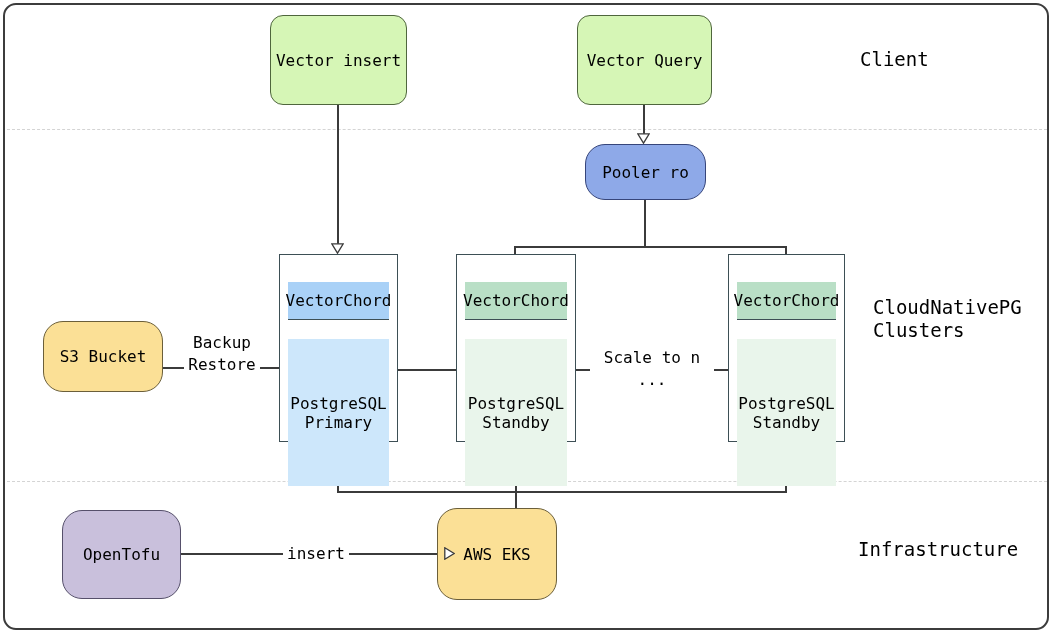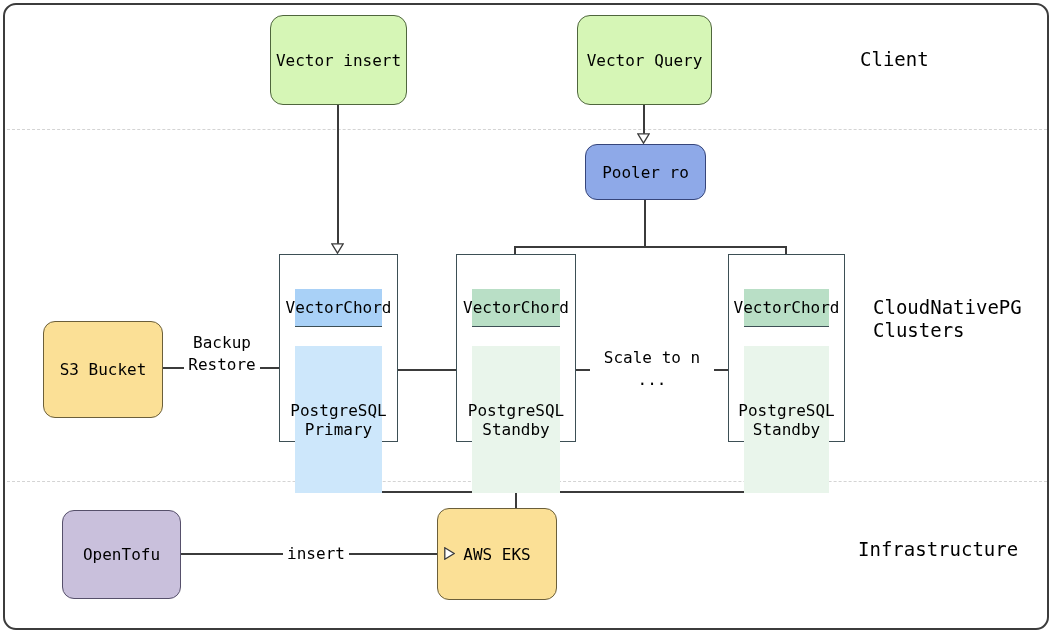--- a/index.html
+++ b/index.html
@@ -11,26 +11,26 @@
     position:absolute;left:3px;top:3px;width:1046px;height:627px;
     border:2px solid #3c3c3c;border-radius:13px;background:#fff;box-sizing:border-box;
   }
   .divider{position:absolute;left:7px;width:1040px;height:0;border-top:1px dashed #d4d4d4;}
   .section-label{position:absolute;font-size:19px;line-height:23px;white-space:pre-line;}
   .vline{position:absolute;width:1.6px;background:#3b3b3b;}
   .hline{position:absolute;height:1.6px;background:#3b3b3b;}
   .arrowhead{position:absolute;line-height:0;}
   .node{position:absolute;box-sizing:border-box;display:flex;align-items:center;justify-content:center;
         font-size:16px;text-align:center;white-space:pre-line;}
-  .rounded{border-radius:12px;}
+  .rounded{border-radius:20px;}
   .client-node{background:#d6f6b6;border:1.6px solid #4f663d;border-radius:13px;}
   .pooler-node{background:#8ea9e8;border:1.6px solid #36457a;}
   .storage-node{background:#fbe096;border:1.6px solid #6b5f3a;}
   .tofu-node{background:#c9c0dc;border:1.6px solid #56506b;}
-  .cluster{display:block;border:1.6px solid #3d4f55;padding:15px;}
+  .cluster{display:block;border:1.6px solid #3d4f55;padding:8px;}
   .cluster-header{height:38px;display:flex;align-items:center;justify-content:center;
                   border-bottom:1.6px solid #3d4f55;box-sizing:border-box;}
   .cluster-body{display:flex;align-items:center;justify-content:center;text-align:center;
                 white-space:pre-line;box-sizing:border-box;}
   .primary .cluster-header{background:#a9d1f7;}
   .primary .cluster-body{background:#cde7fb;height:147px;}
   .standby .cluster-header{background:#b9dfc6;}
   .standby .cluster-body{background:#e9f5eb;height:147px;}
   .edge-label{position:absolute;background:#fff;font-size:16px;line-height:22px;
               text-align:center;white-space:pre-line;z-index:5;}
@@ -125,21 +125,21 @@
   <div class="node cluster standby" style="left:728px;top:254px;width:117px;height:188px">
     <div class="cluster-header">
       <span>VectorChord</span>
     </div>
     <div class="cluster-body">
       <span>PostgreSQL
 Standby</span>
     </div>
   </div>
 
-  <div class="node storage-node rounded" style="left:43px;top:321px;width:120px;height:97px">
+  <div class="node storage-node rounded" style="left:43px;top:321px;width:120px;height:71px">
     <span>S3 Bucket</span>
   </div>
 
   <div class="node tofu-node rounded" style="left:62px;top:510px;width:119px;height:89px">
     <span>OpenTofu</span>
   </div>
 
   <div class="node storage-node rounded" style="left:437px;top:508px;width:120px;height:92px">
     <span>AWS EKS</span>
   </div>

